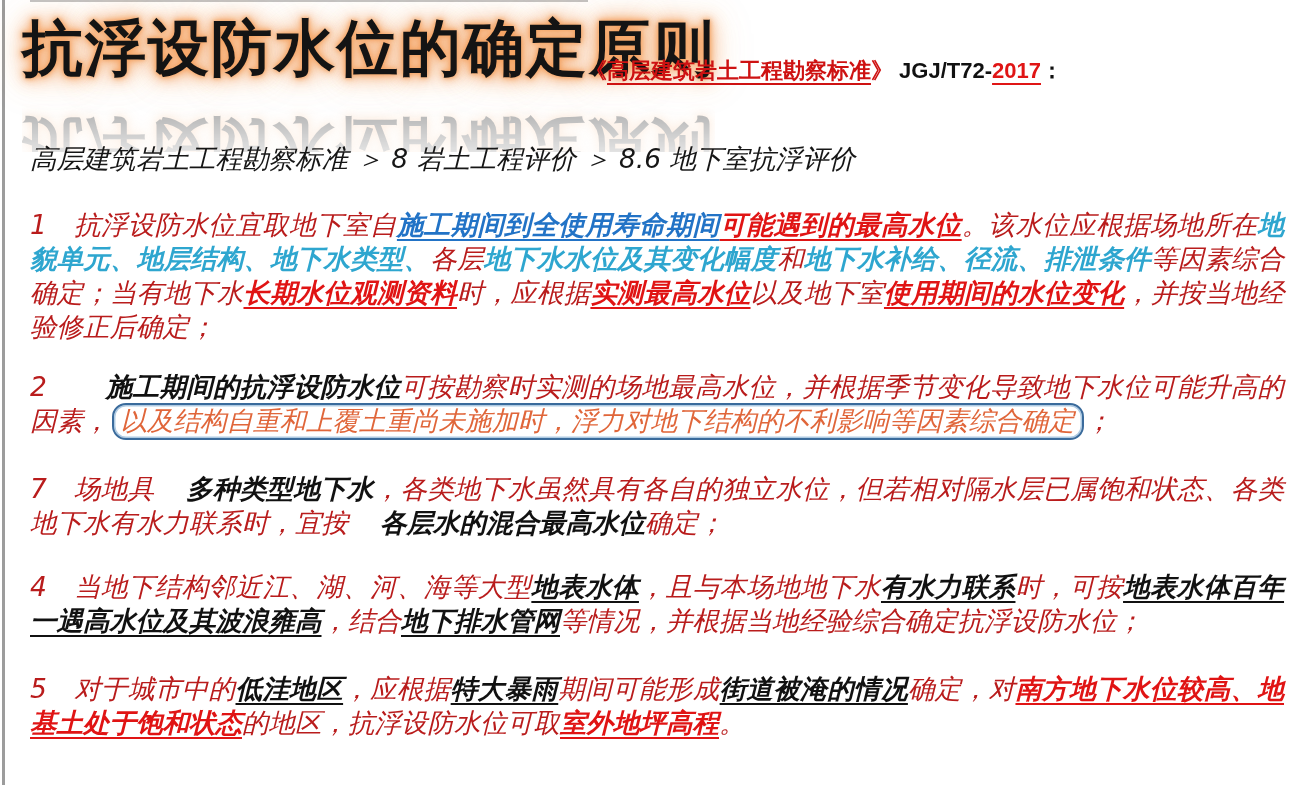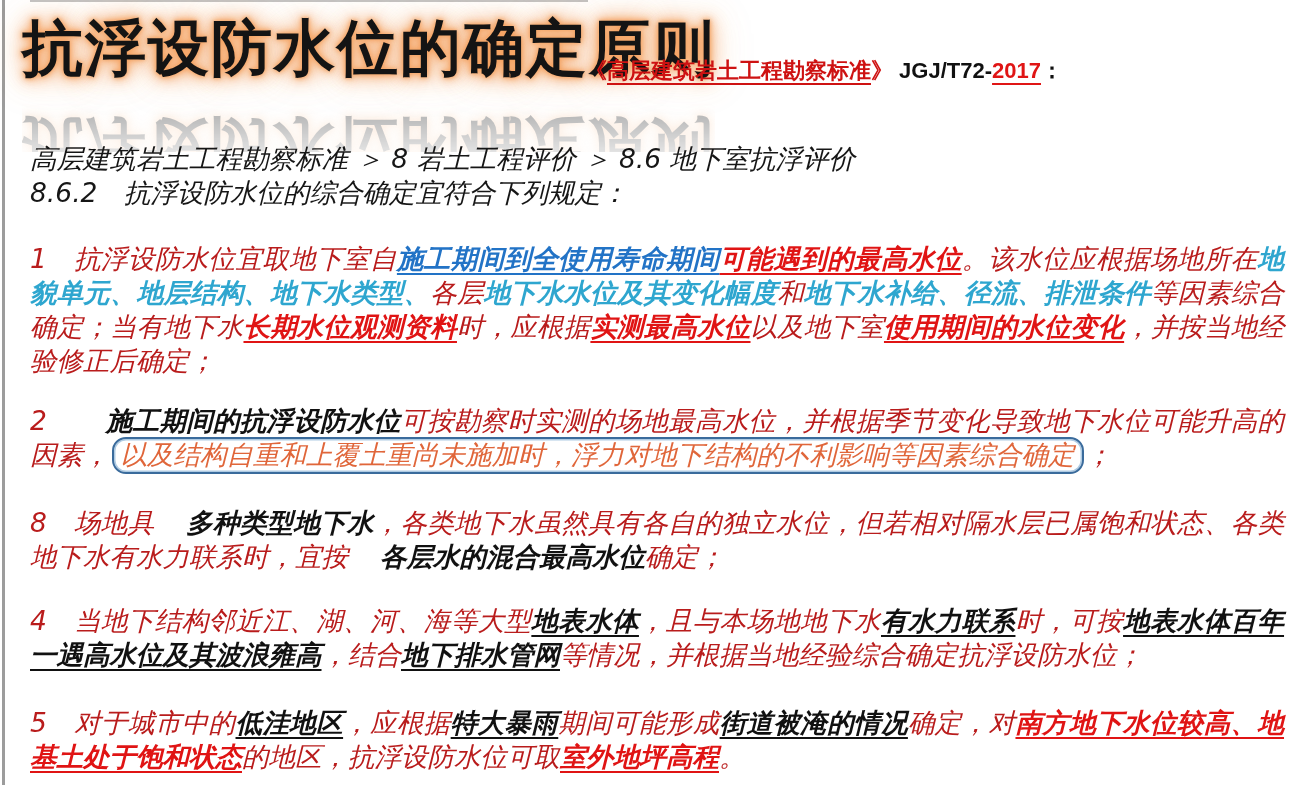--- a/index.html
+++ b/index.html
@@ -91,21 +91,20 @@
   <div class="reflection-clip">
     <div class="title-reflection">抗浮设防水位的确定原则</div>
   </div>
 
   <div class="reference">
     <span class="ref-red">《</span><span class="ref-ul">高层建筑岩土工程勘察标准</span><span class="ref-red">》</span><span> JGJ/T72-</span><span class="ref-year">2017</span><span>：</span>
   </div>
 
   <div class="bodytext">
     <p class="breadcrumb">高层建筑岩土工程勘察标准 ＞ 8 岩土工程评价 ＞ 8.6 地下室抗浮评价</p>
-    <p class="clause-heading">8.6.2　抗浮设防水位的综合确定宜符合下列规定：</p>
     <p class="para para-1"><span class="run plain">1　抗浮设防水位宜取地下室自</span><span class="run blue-ul">施工期间到全使用寿命期间</span><span class="run red-ul">可能遇到的最高水位</span><span class="run plain">。该水位应根据场地所在</span><span class="run cyan">地貌单元、地层结构、地下水类型、</span><span class="run plain">各层</span><span class="run cyan">地下水水位及其变化幅度</span><span class="run plain">和</span><span class="run cyan">地下水补给、径流、排泄条件</span><span class="run plain">等因素综合确定；当有地下水</span><span class="run red-ul">长期水位观测资料</span><span class="run plain">时，应根据</span><span class="run red-ul">实测最高水位</span><span class="run plain">以及地下室</span><span class="run red-ul">使用期间的水位变化</span><span class="run plain">，并按当地经验修正后确定；</span></p>
     <p class="para para-2"><span class="run plain">2　</span><span class="run bold">施工期间的抗浮设防水位</span><span class="run plain">可按勘察时实测的场地最高水位，并根据季节变化导致地下水位可能升高的因素，</span><span class="run boxed">以及结构自重和上覆土重尚未施加时，浮力对地下结构的不利影响等因素综合确定</span><span class="run plain">；</span></p>
-    <p class="para para-3"><span class="run plain">8　场地具</span><span class="run bold">多种类型地下水</span><span class="run plain">，各类地下水虽然具有各自的独立水位，但若相对隔水层已属饱和状态、各类地下水有水力联系时，宜按</span><span class="run bold">各层水的混合最高水位</span><span class="run plain">确定；</span></p>
+    <p class="para para-3"><span class="run plain">7　场地具</span><span class="run bold">多种类型地下水</span><span class="run plain">，各类地下水虽然具有各自的独立水位，但若相对隔水层已属饱和状态、各类地下水有水力联系时，宜按</span><span class="run bold">各层水的混合最高水位</span><span class="run plain">确定；</span></p>
     <p class="para para-4"><span class="run plain">4　当地下结构邻近江、湖、河、海等大型</span><span class="run bold-ul">地表水体</span><span class="run plain">，且与本场地地下水</span><span class="run bold-ul">有水力联系</span><span class="run plain">时，可按</span><span class="run bold-ul">地表水体百年一遇高水位及其波浪雍高</span><span class="run plain">，结合</span><span class="run bold-ul">地下排水管网</span><span class="run plain">等情况，并根据当地经验综合确定抗浮设防水位；</span></p>
     <p class="para para-5"><span class="run plain">5　对于城市中的</span><span class="run bold-ul">低洼地区</span><span class="run plain">，应根据</span><span class="run bold-ul">特大暴雨</span><span class="run plain">期间可能形成</span><span class="run bold-ul">街道被淹的情况</span><span class="run plain">确定，对</span><span class="run red-ul">南方地下水位较高、地基土处于饱和状态</span><span class="run plain">的地区，抗浮设防水位可取</span><span class="run red-ul">室外地坪高程</span><span class="run plain">。</span></p>
   </div>
 
 </div>
 
 </body></html>

